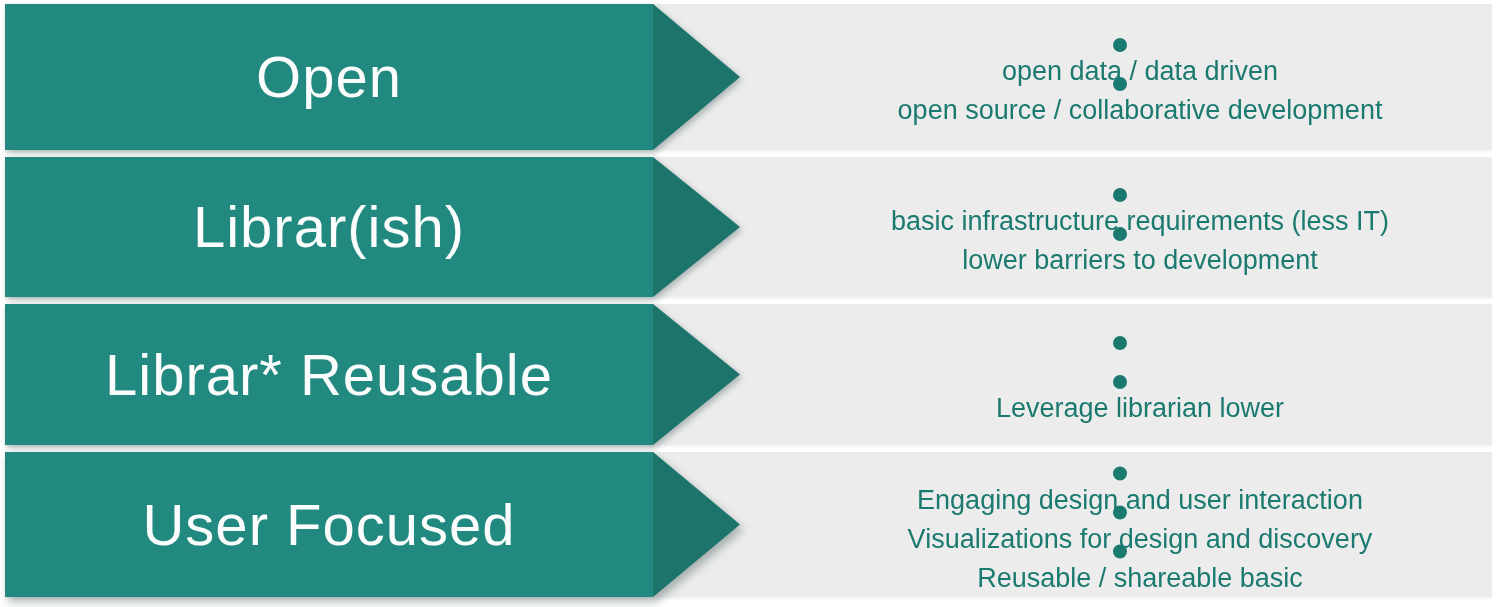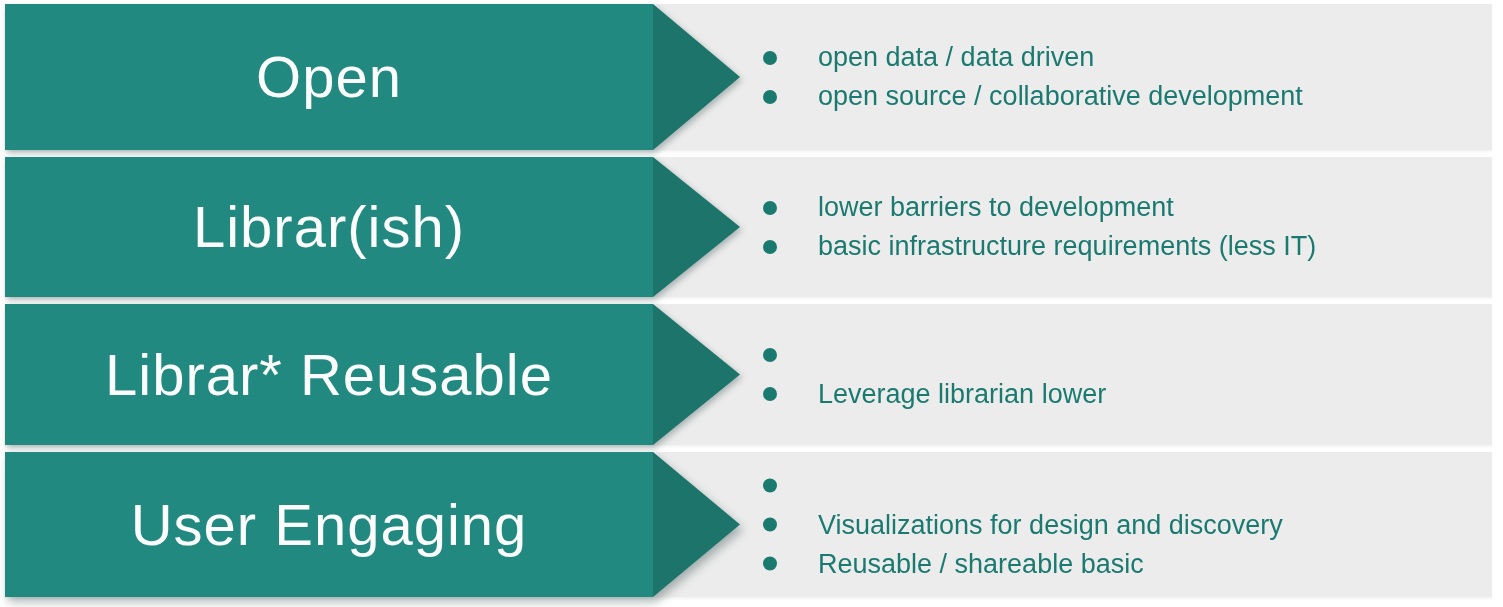--- a/index.html
+++ b/index.html
@@ -28,21 +28,21 @@
   }
   .label{
     color:#fafdfc;font-size:58px;font-weight:100;letter-spacing:1px;
     white-space:nowrap;line-height:1;
   }
 
   .bullets{
     position:absolute;left:758px;right:16px;top:50%;transform:translateY(-50%);
     margin:0;padding:0;list-style:none;
   }
-  .bullet{display:flex;align-items:center;height:39px;}
+  .bullet{display:flex;align-items:center;height:39px;flex-direction:column;}
   .dot{width:14px;height:14px;border-radius:50%;background:#1b7a70;flex:0 0 14px;}
   .btext{margin-left:41px;font-size:27px;color:#1b7a70;white-space:nowrap;line-height:39px;}
 </style>
 </head>
 <body>
 
 <div class="canvas">
 
   <div class="row row-0">
     <div class="panel"></div>
@@ -68,25 +68,25 @@
     <div class="panel"></div>
     <div class="arrow">
       <div class="arrow-body">
         <span class="label">Librar(ish)</span>
       </div>
       <div class="arrow-tip"></div>
     </div>
     <ul class="bullets">
       <li class="bullet">
         <span class="dot"></span>
-        <span class="btext">lower barriers to development</span>
+        <span class="btext">basic infrastructure requirements (less IT)</span>
       </li>
       <li class="bullet">
         <span class="dot"></span>
-        <span class="btext">basic infrastructure requirements (less IT)</span>
+        <span class="btext">lower barriers to development</span>
       </li>
     </ul>
   </div>
 
   <div class="row row-2">
     <div class="panel"></div>
     <div class="arrow">
       <div class="arrow-body">
         <span class="label">Librar* Reusable</span>
       </div>
@@ -100,27 +100,28 @@
         <span class="dot"></span>
         <span class="btext">Leverage librarian lower</span>
       </li>
     </ul>
   </div>
 
   <div class="row row-3">
     <div class="panel"></div>
     <div class="arrow">
       <div class="arrow-body">
-        <span class="label">User Engaging</span>
+        <span class="label">User Focused</span>
       </div>
       <div class="arrow-tip"></div>
     </div>
     <ul class="bullets">
       <li class="bullet">
         <span class="dot"></span>
+        <span class="btext">Engaging design and user interaction</span>
       </li>
       <li class="bullet">
         <span class="dot"></span>
         <span class="btext">Visualizations for design and discovery</span>
       </li>
       <li class="bullet">
         <span class="dot"></span>
         <span class="btext">Reusable / shareable basic</span>
       </li>
     </ul>

